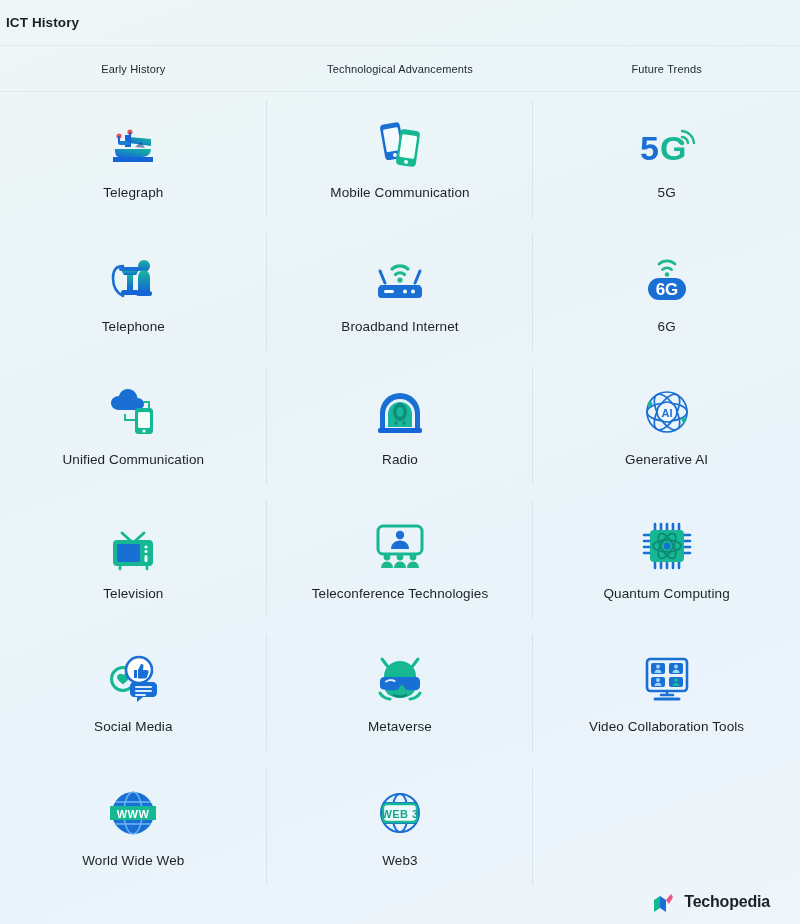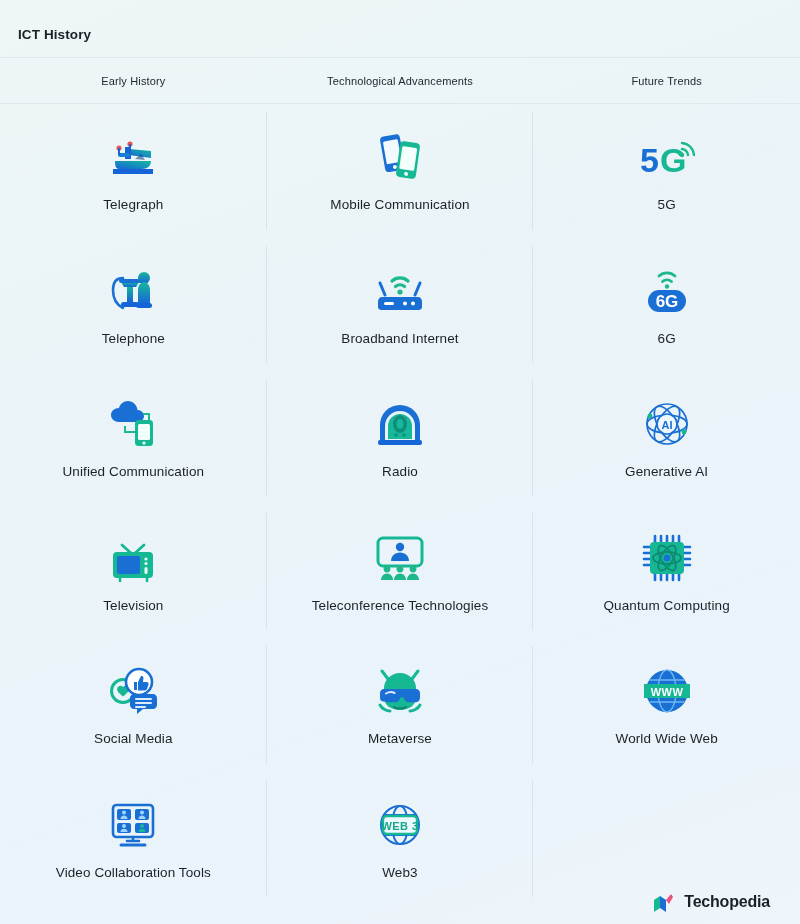--- a/index.html
+++ b/index.html
@@ -11,23 +11,22 @@
   .page {
     position: relative;
     width: 800px; height: 924px;
     background: linear-gradient(160deg, #eef6f6 0%, #eaf4f8 35%, #e9f3fa 70%, #eef5fb 100%);
     overflow: hidden;
   }
   
   .topbar {
     height: 46px;
     display: flex; align-items: center;
-    padding-left: 18px;
+    padding-left: 6px;
     border-bottom: 1px solid #dfe8ec;
-    margin-top: 12px;
   }
   .topbar-title {
     font-size: 13.5px; font-weight: 700; color: #1b1f23; letter-spacing: .1px;
   }
   
   .col-head-row {
     display: grid;
     grid-template-columns: 1fr 1fr 1fr;
     height: 46px;
     border-bottom: 1px solid #dfe8ec;
@@ -342,35 +341,20 @@
           <g stroke="#16b894" stroke-width="3" fill="none" stroke-linecap="round">
             <path d="M8 38c2 4 7 6 10 6M48 38c-2 4-7 6-10 6"></path>
           </g>
         </svg>
       </div>
       <div class="cell-label">Metaverse</div>
     </div>
 
     <div class="cell">
       <div class="icon-wrap">
-        <svg width="52" height="50" viewBox="0 0 52 50">
-          <circle cx="26" cy="25" r="21" fill="#1a6fd4"></circle>
-          <g fill="none" stroke="#6fb8f5" stroke-width="1.4">
-            <ellipse cx="26" cy="25" rx="9" ry="21"></ellipse>
-            <path d="M5 25h42M8.5 14h35M8.5 36h35"></path>
-          </g>
-          <rect x="3" y="18" width="46" height="14" fill="#16b894"></rect>
-          <text x="26" y="29.5" text-anchor="middle" font-family="'Liberation Sans',sans-serif" font-size="11" font-weight="700" fill="#ffffff" letter-spacing="0.5">WWW</text>
-        </svg>
-      </div>
-      <div class="cell-label">World Wide Web</div>
-    </div>
-
-    <div class="cell">
-      <div class="icon-wrap">
         <svg width="56" height="48" viewBox="0 0 56 48">
           <rect x="8" y="4" width="40" height="32" rx="3.5" fill="none" stroke="#1a6fd4" stroke-width="2.6"></rect>
           <g fill="#1a6fd4">
             <rect x="12" y="8" width="14" height="11" rx="2"></rect>
             <rect x="30" y="8" width="14" height="11" rx="2"></rect>
             <rect x="12" y="22" width="14" height="10" rx="2"></rect>
             <rect x="30" y="22" width="14" height="10" rx="2"></rect>
           </g>
           <g fill="#9fd4ff">
             <circle cx="19" cy="11.5" r="2"></circle>
@@ -382,20 +366,35 @@
           </g>
           <g fill="#16b894">
             <circle cx="37" cy="25" r="2"></circle>
               <path d="M33.5 31c0-2 1.6-3.2 3.5-3.2S40.5 29 40.5 31z"></path>
           </g>
           <path d="M22 40h12M28 36v4" stroke="#1a6fd4" stroke-width="2.6" stroke-linecap="round" fill="none"></path>
           <path d="M16 44h24" stroke="#1a6fd4" stroke-width="3" stroke-linecap="round"></path>
         </svg>
       </div>
       <div class="cell-label">Video Collaboration Tools</div>
+    </div>
+
+    <div class="cell">
+      <div class="icon-wrap">
+        <svg width="52" height="50" viewBox="0 0 52 50">
+          <circle cx="26" cy="25" r="21" fill="#1a6fd4"></circle>
+          <g fill="none" stroke="#6fb8f5" stroke-width="1.4">
+            <ellipse cx="26" cy="25" rx="9" ry="21"></ellipse>
+            <path d="M5 25h42M8.5 14h35M8.5 36h35"></path>
+          </g>
+          <rect x="3" y="18" width="46" height="14" fill="#16b894"></rect>
+          <text x="26" y="29.5" text-anchor="middle" font-family="'Liberation Sans',sans-serif" font-size="11" font-weight="700" fill="#ffffff" letter-spacing="0.5">WWW</text>
+        </svg>
+      </div>
+      <div class="cell-label">World Wide Web</div>
     </div>
 
     <div class="cell">
       <div class="icon-wrap">
         <svg width="56" height="48" viewBox="0 0 56 48">
           <g fill="none" stroke="#1a6fd4" stroke-width="2">
             <circle cx="28" cy="24" r="19"></circle>
             <ellipse cx="28" cy="24" rx="8" ry="19"></ellipse>
             <path d="M9 24h38M12.5 14h31M12.5 34h31"></path>
           </g>

